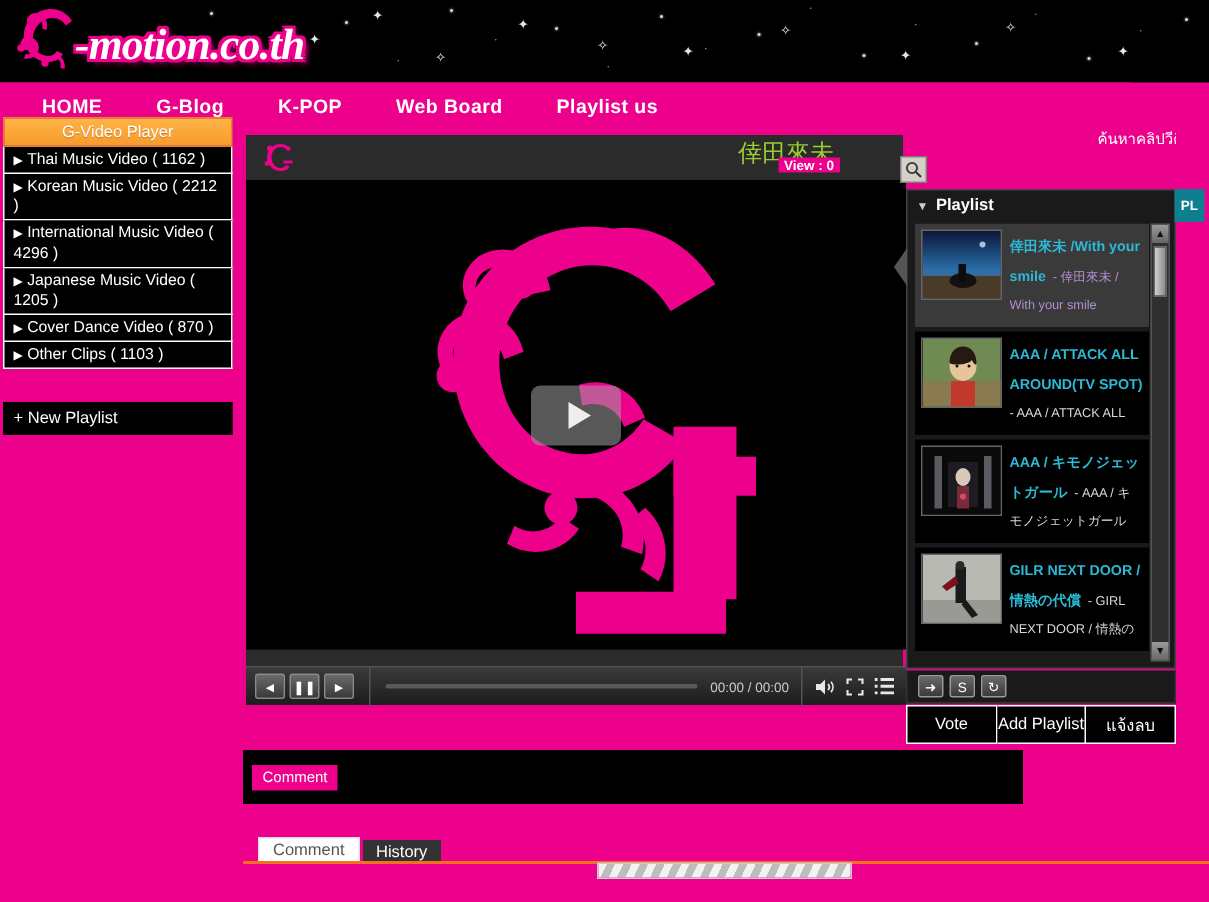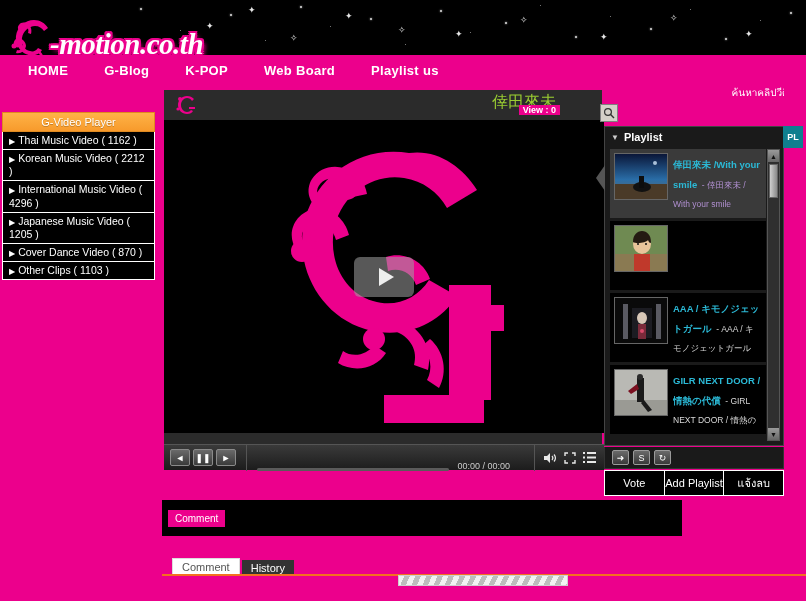--- a/index.html
+++ b/index.html
@@ -22,21 +22,21 @@
     position: absolute; background: #fff; border-radius: 50%;
     opacity: .85;
   }
   .star.big { width: 2px; height: 2px; box-shadow: 0 0 2px #fff; }
   .star.sm { width: 1px; height: 1px; opacity: .6; }
   .sparkle {
     position: absolute; color: #fff; font-size: 9px; line-height: 9px;
     opacity: .9;
   }
   .logo-wrap {
-    position: absolute; left: 4px; top: 16px;
+    position: absolute; left: 4px; top: 2px;
     display: flex; align-items: center; height: 50px;
   }
   .logo-orn { width: 52px; height: 50px; position: relative; }
   .logo-text {
     font-family: "Liberation Serif", serif;
     font-weight: bold; font-style: italic;
     font-size: 29px; color: #fff;
     letter-spacing: -0.5px;
     text-shadow:
       2px 0 0 #ec008c, -2px 0 0 #ec008c, 0 2px 0 #ec008c, 0 -2px 0 #ec008c,
@@ -75,21 +75,21 @@
     font-size: 10px; padding: 1px 4px; height: 16px; cursor: pointer;
     font-family: "Liberation Sans", sans-serif;
   }
   .search-label {
     position: absolute; right: 6px; top: 85px;
     font-size: 10px; color: #fff; cursor: pointer;
   }
 
   
   .sidebar {
-    position: absolute; left: 2px; top: 112px; width: 153px;
+    position: absolute; left: 2px; top: 78px; width: 153px;
   }
   .sb-title {
     background: linear-gradient(#ffb347, #f79a2c);
     color: #fff; font-size: 11px; text-align: center;
     padding: 3px 0; font-weight: normal;
     border: 1px solid #e08a20;
     text-shadow: 0 1px 0 rgba(0,0,0,.25);
   }
   .sb-item {
     background: #000; color: #fff; font-size: 10.5px;
@@ -159,22 +159,22 @@
   .ctrl-group { display: flex; align-items: center; padding-left: 6px; gap: 3px; }
   .ctrl-btn {
     width: 20px; height: 17px;
     background: linear-gradient(#6a6a6a, #3a3a3a);
     border: 1px solid #8a8a8a; border-radius: 2px;
     color: #fff; font-size: 9px;
     display: flex; align-items: center; justify-content: center;
     cursor: pointer;
   }
   .seek-wrap {
-    flex: 1; height: 26px; display: flex; align-items: flex-end;
-    margin: 0 24px 0 10px; position: relative;
+    flex: 1; height: 26px; display: flex; align-items: center;
+    margin: 0 8px 0 10px; position: relative;
     border-left: 1px solid #555;
     padding-left: 10px;
   }
   .seek-bar {
     flex: 1; height: 3px; background: #5a5a5a; border-radius: 2px;
   }
   .time-txt {
     color: #ccc; font-size: 9px; margin-left: 8px; white-space: nowrap;
     font-family: "Liberation Sans", sans-serif;
   }
@@ -413,20 +413,21 @@
   <div class="sb-item">
     <span class="caret">▶</span><span>Japanese Music Video ( 1205 )</span>
   </div>
   <div class="sb-item">
     <span class="caret">▶</span><span>Cover Dance Video ( 870 )</span>
   </div>
   <div class="sb-item">
     <span class="caret">▶</span><span>Other Clips  ( 1103 )</span>
   </div>
 
+  <div class="sb-new">+ New Playlist</div>
 </div>
 
 <div class="player-outer">
 
   <div class="player-top">
     <div class="mini-logo">
       <svg width="26" height="24" viewBox="0 0 26 24">
         <g fill="#ec008c">
           <path d="M15 3c-5 0-9 4-9 9s4 9 9 9c3 0 5-1 6-3l-2-1c-1 1-2 2-4 2-3 0-6-3-6-7s3-7 6-7c2 0 4 1 5 3l2-2c-2-2-4-3-7-3z"></path>
           <circle cx="8" cy="6" r="2"></circle>
@@ -549,20 +550,24 @@
         <svg width="54" height="47" viewBox="0 0 54 47">
           <rect width="54" height="47" fill="#6f8a52"></rect>
           <rect y="28" width="54" height="19" fill="#8a7a52"></rect>
           <ellipse cx="27" cy="18" rx="9" ry="10" fill="#e8c49a"></ellipse>
           <path d="M18 16c0-7 4-11 9-11s9 4 9 11c0 2-2 1-3-2-2 3-12 4-15 2z" fill="#241a12"></path>
           <rect x="19" y="28" width="16" height="19" fill="#c0392b"></rect>
           <circle cx="23" cy="18" r="1" fill="#111"></circle>
             <circle cx="31" cy="18" r="1" fill="#111"></circle>
         </svg>
       </div>
+      <div class="pl-texts">
+        <span class="pl-title">AAA / ATTACK ALL AROUND(TV SPOT)</span>
+        <span class="pl-desc grey">- AAA / ATTACK ALL</span>
+      </div>
     </div>
 
     <div class="pl-item dark">
       <div class="pl-thumb">
         <svg width="54" height="47" viewBox="0 0 54 47">
           <rect width="54" height="47" fill="#0a0a0a"></rect>
           <rect x="8" y="6" width="5" height="35" fill="#5a5a62"></rect>
           <rect x="41" y="6" width="5" height="35" fill="#5a5a62"></rect>
           <rect x="17" y="10" width="20" height="30" fill="#1c1c22"></rect>
           <ellipse cx="27" cy="20" rx="5" ry="6" fill="#d8c8b8"></ellipse>

